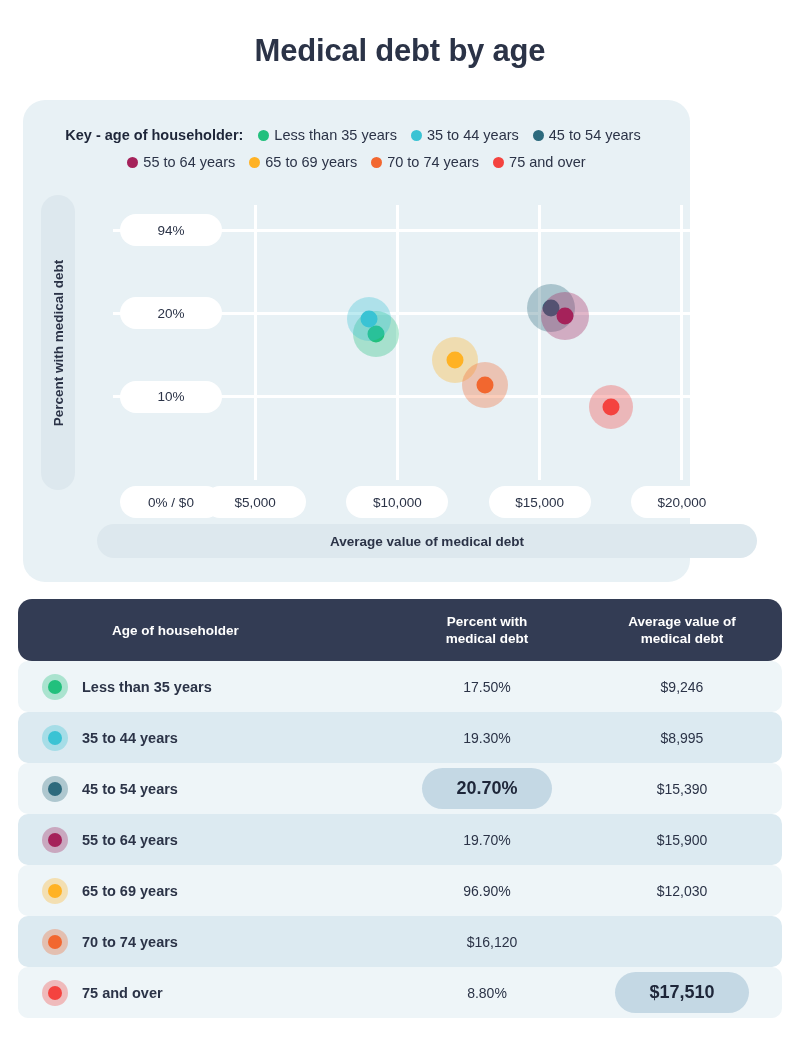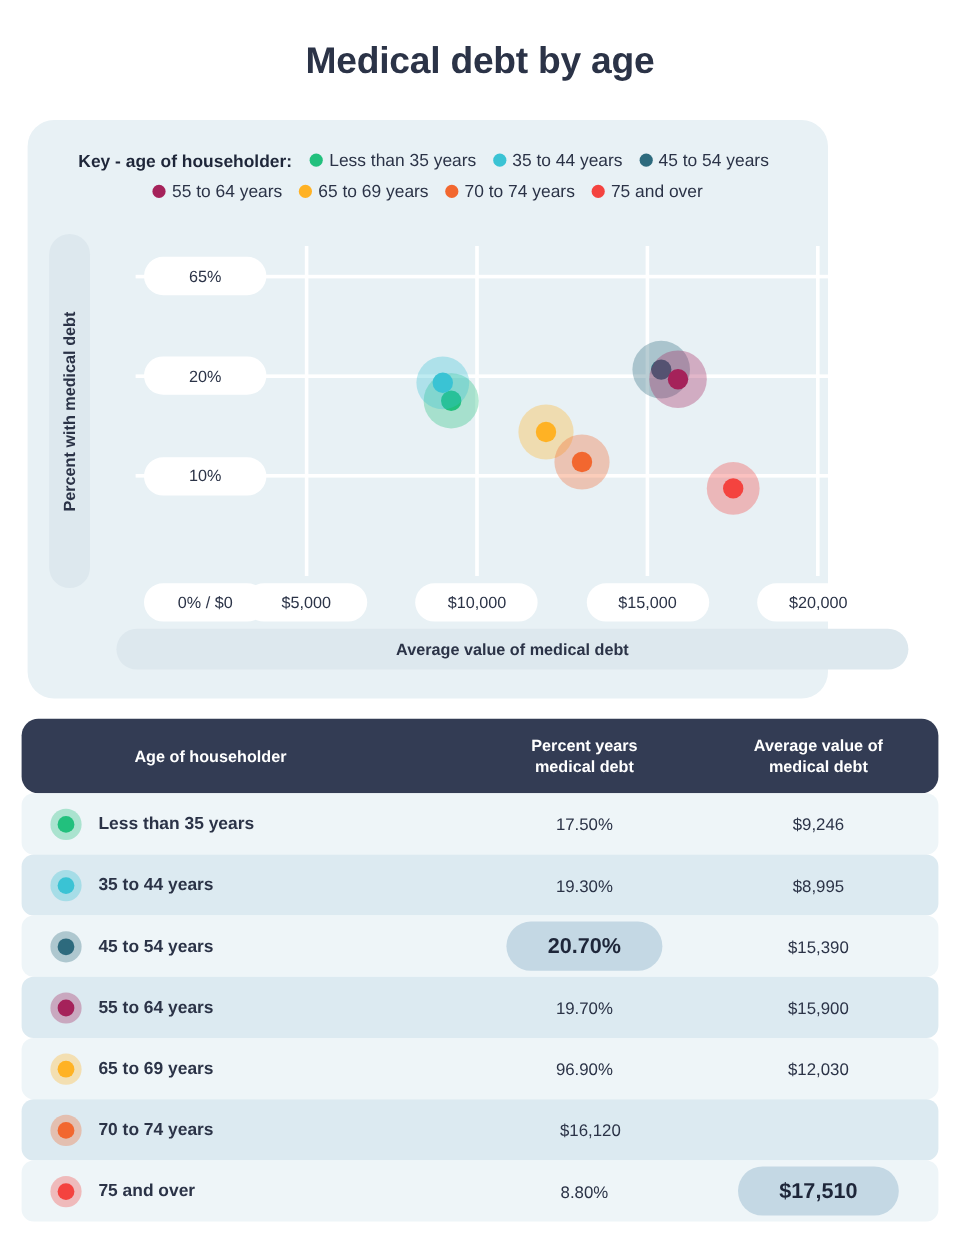--- a/index.html
+++ b/index.html
@@ -330,35 +330,35 @@
         </div>
         <div class="bubble" style="left: 498.062px; top: 201.667px; width: 44px; height: 44px;">
           <div class="halo" style="width: 44px; height: 44px; background: rgb(244, 67, 63);"></div>
           <div class="core" style="width: 17px; height: 17px; background: rgb(244, 67, 63);"></div>
         </div>
       </div>
 
     <div id="ticks-layer">
         <div class="tick-pill tick-y" style="left: 148px; top: 296.667px;">10%</div>
         <div class="tick-pill tick-y" style="left: 148px; top: 213.333px;">20%</div>
-        <div class="tick-pill tick-y" style="left: 148px; top: 130px;">65%</div>
+        <div class="tick-pill tick-y" style="left: 148px; top: 130px;">94%</div>
         <div class="tick-pill tick-x" style="left: 148px; top: 402px;">0% / $0</div>
         <div class="tick-pill tick-x" style="left: 232.222px; top: 402px; text-align: right;">$5,000</div>
         <div class="tick-pill tick-x" style="left: 374.444px; top: 402px; text-align: right;">$10,000</div>
         <div class="tick-pill tick-x" style="left: 516.667px; top: 402px;">$15,000</div>
         <div class="tick-pill tick-x" style="left: 658.889px; top: 402px;">$20,000</div>
       </div>
   </div>
 </div>
 
 <div class="table">
   <div class="thead">
     <div class="th col-age">Age of householder</div>
     <div class="th col-pct">
-      <div>Percent years</div>
+      <div>Percent with</div>
       <div>medical debt</div>
     </div>
     <div class="th col-avg">
       <div>Average value of</div>
       <div>medical debt</div>
     </div>
   </div>
   <div id="table-body">
       <div class="trow odd">
         <div class="cell-age">

